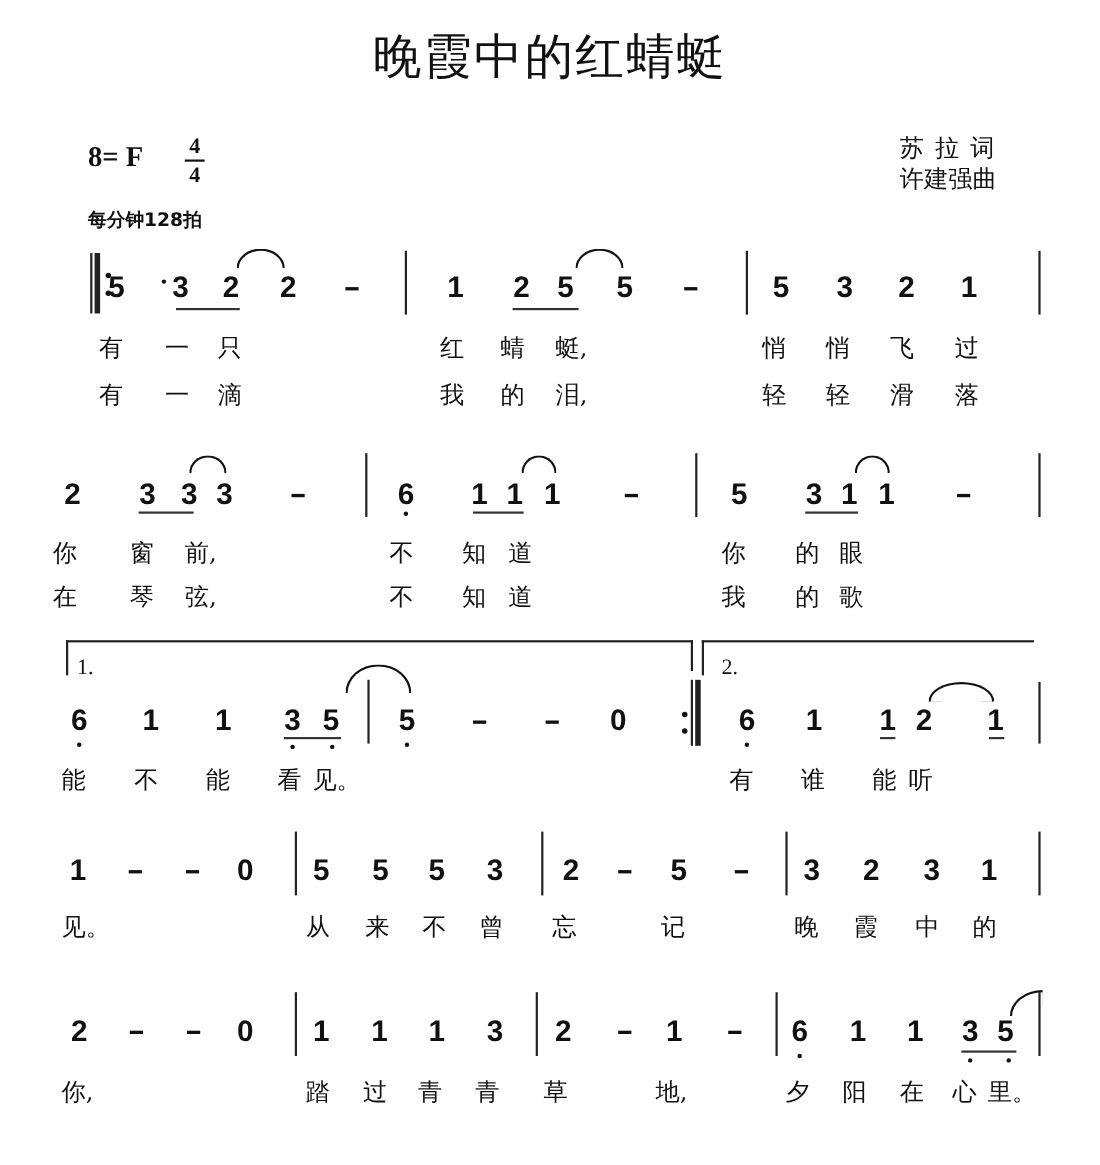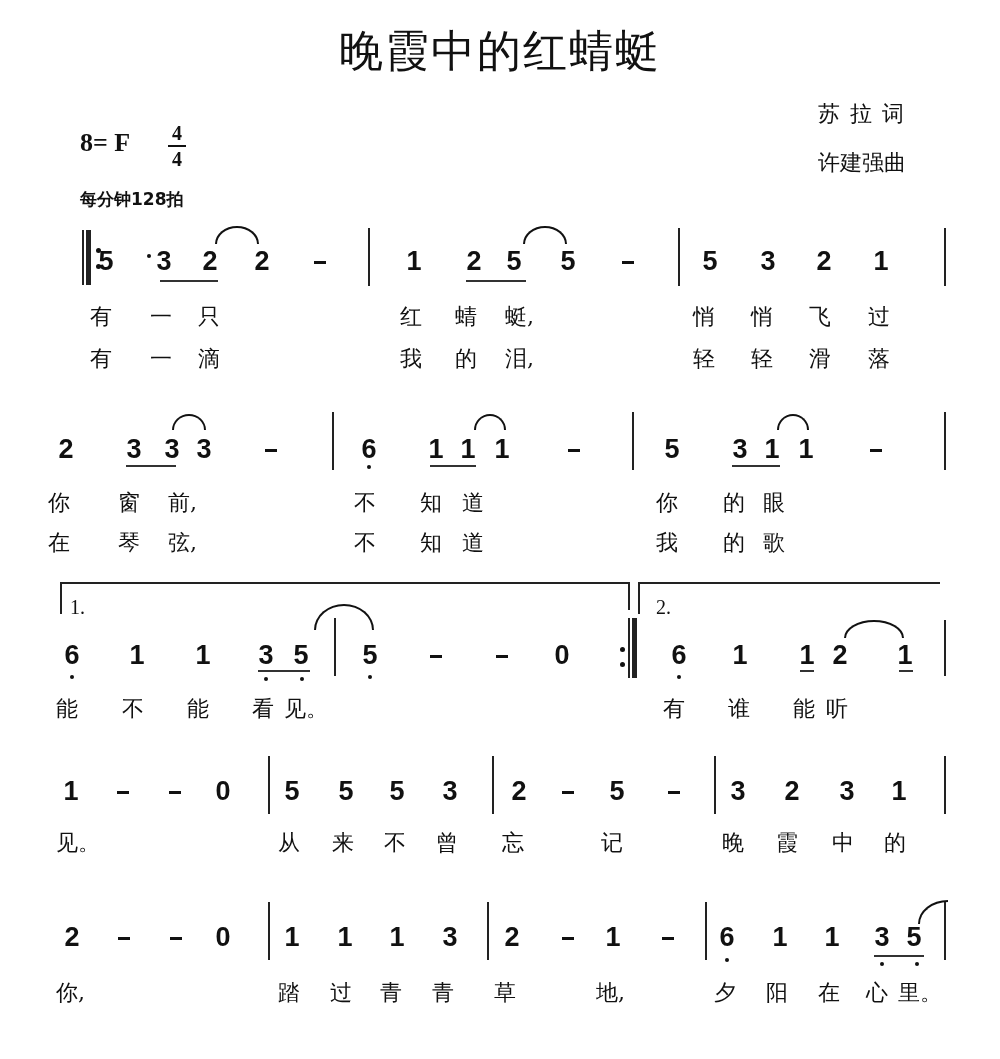--- a/index.html
+++ b/index.html
@@ -33,21 +33,21 @@
 
 <div class="title">晚霞中的红蜻蜓</div>
 
 <div class="key">8= F</div>
 <div class="ts">
   <div>4</div>
   <div class="bar"></div>
   <div>4</div>
 </div>
 <div class="tempo">每分钟128拍</div>
-<div class="credit" style="top:99px">苏拉词</div>
+<div class="credit" style="top:120px">苏拉词</div>
 <div class="credit" style="top:148px; letter-spacing:0; word-spacing:0"><span>许建强曲</span></div>
 
 <div>
   <div class="bl" style="left:82px;top:230px;height:55px;width:2px"></div>
   <div class="bl" style="left:86px;top:230px;height:55px;width:5px"></div>
   <div class="rdot" style="left:96px;top:248px"></div>
   <div class="rdot" style="left:96px;top:264px"></div>
 
   <div class="note" style="left:94px;top:246px">5</div>
   <div class="dot" style="left:147px;top:254px"></div>

